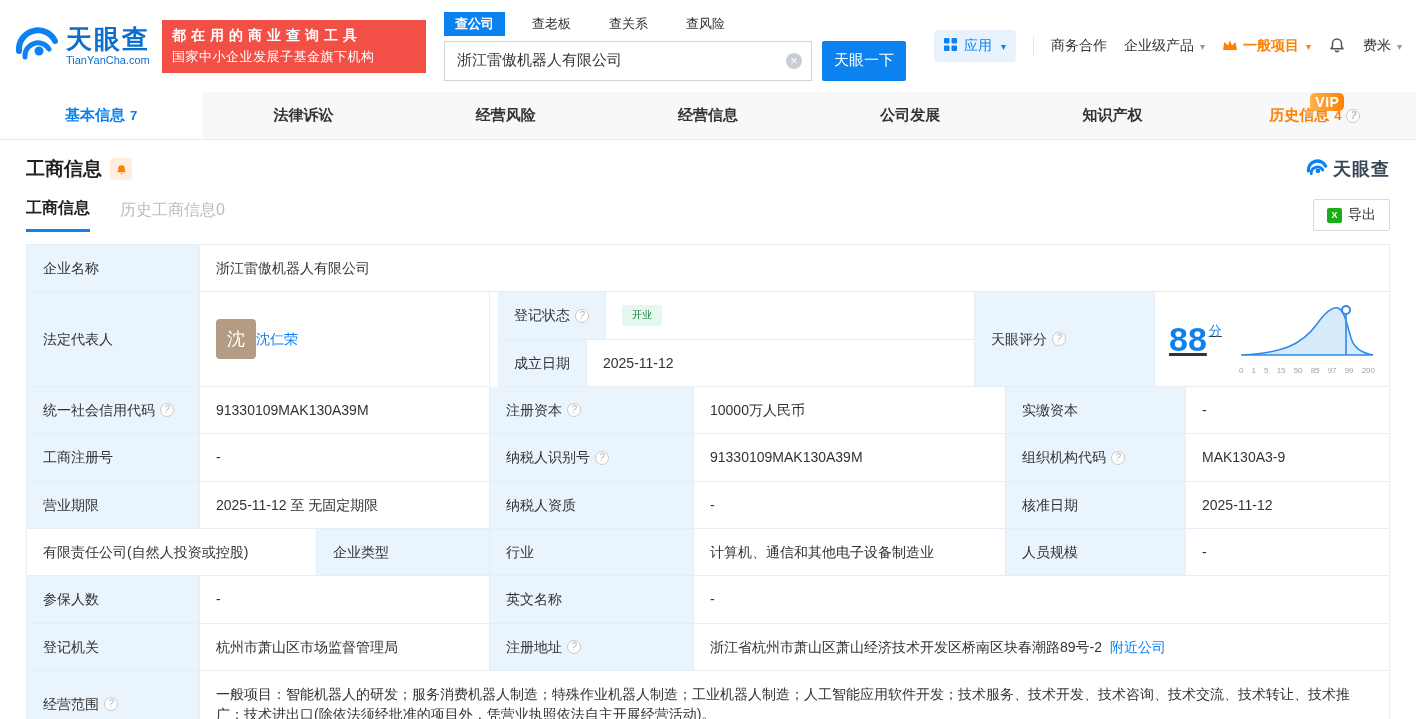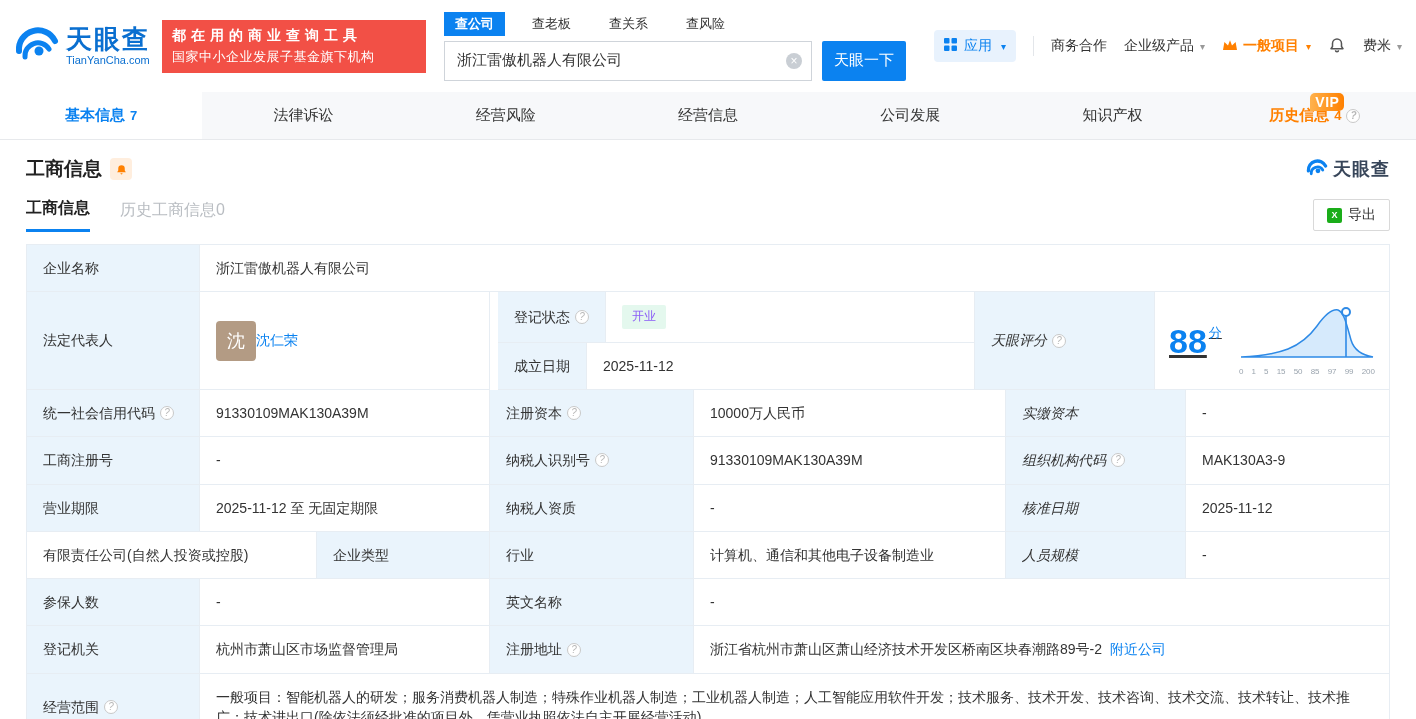--- a/index.html
+++ b/index.html
@@ -35,21 +35,21 @@
   .search-btn{margin-left:10px;width:84px;height:40px;background:var(--blue);color:#fff;border:none;font-size:15px;border-radius:2px;cursor:pointer;font-family:inherit;}
   .header-right{margin-left:auto;display:flex;align-items:center;gap:17px;white-space:nowrap;}
   .apps-btn{display:flex;align-items:center;gap:7px;background:#e8f2fd;color:var(--blue);padding:7px 10px;border-radius:4px;font-size:14px;cursor:pointer;}
   .hdivider{width:1px;height:20px;background:#e3e6ea;}
   .hmenu-item{font-size:14px;color:#333;cursor:pointer;display:flex;align-items:center;gap:4px;}
   .vip-link{color:var(--orange);font-weight:bold;display:flex;align-items:center;gap:5px;cursor:pointer;}
   .caret::after{content:"▾";font-size:10px;margin-left:2px;}
   .caret-gray::after{content:"▾";font-size:10px;margin-left:2px;color:#999;}
   
   .nav{display:flex;height:48px;background:#f7f8fa;border-bottom:1px solid #e7e9ec;}
-  .nav-tab{flex:1;display:flex;align-items:center;justify-content:center;font-size:15px;color:#333;cursor:pointer;position:relative;}
+  .nav-tab{flex:1;display:flex;align-items:center;justify-content:center;font-size:15px;color:#333;cursor:pointer;position:relative;font-weight:bold;}
   .nav-tab.active{background:#fff;color:var(--blue);font-weight:bold;}
   .nav-tab .count{font-size:13px;margin-left:5px;}
   .nav-tab.active .count{color:var(--blue);}
   .nav-tab.history{color:var(--orange);font-weight:bold;}
   .nav-tab.history .count{color:var(--orange);}
   .tab-inner{position:relative;display:inline-flex;align-items:center;}
   .vip-badge{position:absolute;top:-13px;right:16px;background:linear-gradient(90deg,#ffb24d,#ff8000);color:#fff;font-size:14px;font-weight:bold;padding:1px 5px;border-radius:5px 5px 5px 0;letter-spacing:0.5px;}
   .help{display:inline-block;width:14px;height:14px;border-radius:50%;border:1px solid #c9c9c9;color:#b8b8b8;font-size:10px;line-height:12px;text-align:center;margin-left:5px;cursor:pointer;flex:none;background:#fff;}
   .help::before{content:"?";}
   
@@ -66,29 +66,29 @@
   .xls-icon{width:15px;height:15px;background:#1aad19;border-radius:2px;color:#fff;font-size:9px;font-weight:bold;line-height:15px;text-align:center;}
   
   .biz-table{margin-top:12px;border-top:1px solid var(--border);border-left:1px solid var(--border);}
   .row{display:flex;align-items:stretch;}
   .cell{border-right:1px solid var(--border);border-bottom:1px solid var(--border);padding:13px 16px;display:flex;align-items:center;min-height:45px;line-height:1.45;}
   .cell.label{background:var(--labelbg);color:#333;}
   .cell.value{background:#fff;color:#333;}
   .w1{width:173px;flex:none;}
   .w2{width:290px;flex:none;}
   .w3{width:204px;flex:none;}
-  .w5{width:180px;flex:none;font-style:italic;}
+  .w5{width:180px;flex:none;}
   .grow{flex:1;min-width:0;}
   .midcol{width:485px;flex:none;display:flex;flex-direction:column;}
   .subrow{display:flex;flex:1;align-items:flex-end;padding-left:8px;}
   .subrow .cell{height:100%;width:auto;}
   .avatar{width:40px;height:40px;border-radius:4px;background:#b39b84;color:#fff;font-size:18px;display:flex;align-items:center;justify-content:center;flex:none;}
   .rep-link{color:var(--blue);text-decoration:none;cursor:pointer;}
   .addr-link{color:var(--blue);text-decoration:none;margin-left:8px;white-space:nowrap;cursor:pointer;}
-  .badge-open{display:inline-block;background:#e4f8ee;color:#8b5cf6;font-size:12px;padding:3px 10px;border-radius:2px;}
+  .badge-open{display:inline-block;background:#e4f8ee;color:#15803d;font-size:10px;padding:3px 10px;border-radius:2px;}
   .score-cell{justify-content:space-between;padding:4px 14px;}
   .score-num{color:var(--blue);font-weight:bold;font-size:34px;line-height:1;}
   .score-unit{color:var(--blue);font-size:13px;margin-left:2px;}
   .score-left{display:flex;align-items:flex-start;text-decoration:underline;}
   .score-chart{width:136px;}
   .ticks{display:flex;justify-content:space-between;font-size:8px;color:#9aa4ae;margin-top:1px;}
   .wrap-text{display:block;}
 </style>
 </head>
 <body>

